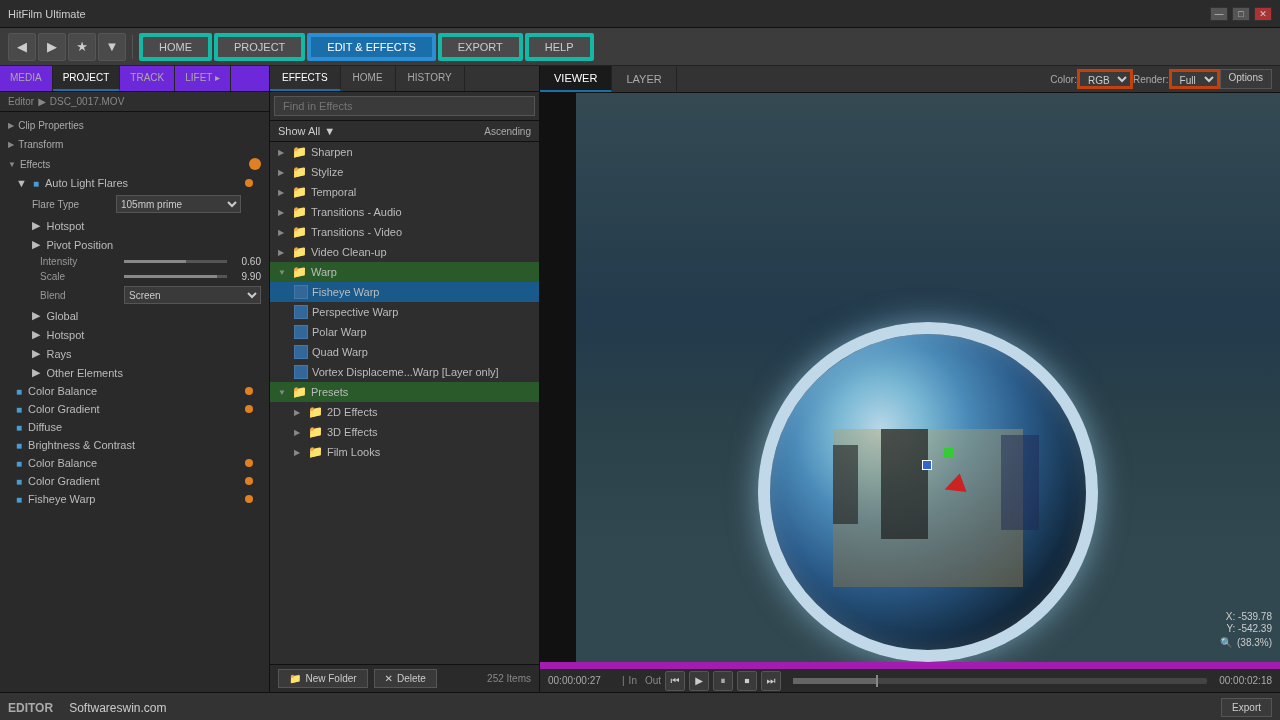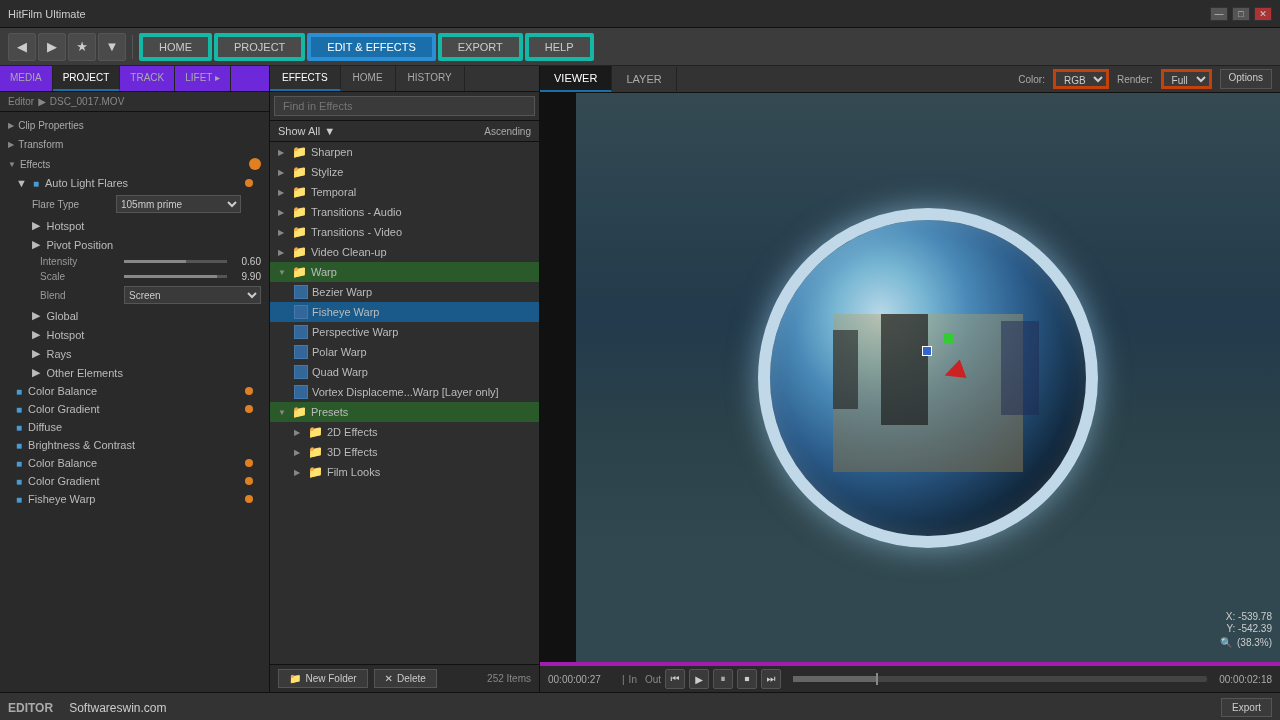--- a/index.html
+++ b/index.html
@@ -55,26 +55,26 @@
     .tree-expand { font-size: 8px; color: #888; width: 10px; }
     #effects-footer { padding: 4px 8px; background: #2a2a2a; border-top: 1px solid #111; display: flex; align-items: center; gap: 6px; }
     .eff-btn { padding: 3px 10px; background: #3a3a3a; border: 1px solid #555; color: #ccc; font-size: 10px; cursor: pointer; display: flex; align-items: center; gap: 4px; }
     .items-count { margin-left: auto; font-size: 10px; color: #888; }
 
     
     #right-panel { flex: 1; background: #1a1a1a; display: flex; flex-direction: column; }
     #viewer-tabs { display: flex; background: #333; border-bottom: 1px solid #111; align-items: center; padding-right: 8px; }
     .viewer-tab { padding: 6px 14px; font-size: 11px; cursor: pointer; color: #aaa; border-right: 1px solid #222; }
     .viewer-tab.active { background: #1a1a1a; color: #fff; border-bottom: 2px solid #1a6faa; }
-    #viewer-options { margin-left: auto; display: flex; align-items: center; gap: 8px; font-size: 10px; color: #aaa; }
+    #viewer-options { margin-left: auto; display: flex; align-items: center; font-size: 10px; color: #aaa; }
     .viewer-opt-label { color: #aaa; }
     .viewer-opt-select { background: #3a3a3a; border: 3px solid #c2410c; color: #ccc; font-size: 10px; padding: 2px 4px; height: 20px; }
     .viewer-opt-btn { padding: 2px 8px; background: #3a3a3a; border: 1px solid #555; color: #ccc; font-size: 10px; cursor: pointer; height: 20px; }
     #viewer-area { flex: 1; background: #111; display: flex; align-items: center; justify-content: center; position: relative; overflow: hidden; }
-    #viewer-controls { height: 30px; background: #2a2a2a; border-top: 4px solid #a21caf; display: flex; align-items: center; gap: 4px; padding: 0 8px; }
+    #viewer-controls { height: 30px; background: #2a2a2a; border-top: 7px solid #a21caf; display: flex; align-items: center; gap: 4px; padding: 0 8px; }
     .vc-time { font-size: 10px; color: #aaa; min-width: 70px; }
     .vc-marker { font-size: 10px; color: #888; }
     .vc-btn { width: 20px; height: 20px; background: #3a3a3a; border: 1px solid #555; color: #ccc; font-size: 10px; cursor: pointer; display: flex; align-items: center; justify-content: center; border-radius: 2px; }
     .vc-progress { flex: 1; height: 6px; background: #444; border-radius: 2px; position: relative; margin: 0 8px; }
     .vc-progress-fill { width: 20%; height: 100%; background: #666; }
     .vc-progress-head { position: absolute; top: -3px; left: 20%; width: 2px; height: 12px; background: #888; }
     .vc-time-end { font-size: 10px; color: #aaa; }
 
     
     #editor { height: 220px; background: #252525; border-top: 1px solid #111; display: flex; flex-direction: column; }
@@ -298,24 +298,20 @@
         <span class="folder-icon">📁</span>
         <span>Video Clean-up</span>
       </div>
 
       <div class="tree-item" style="background:#2a5a2a;">
         <span class="tree-expand">▼</span>
         <span class="folder-icon">📁</span>
         <span>Warp</span>
       </div>
 
-      <div class="tree-item tree-item-indent">
-        <span style="width:14px;height:14px;background:#336699;border:1px solid #4477aa;display:inline-block;flex-shrink:0;"></span>
-        <span>Bezier Warp</span>
-      </div>
       <div class="tree-item tree-item-indent selected" style="background:#1a5a8a;">
         <span style="width:14px;height:14px;background:#336699;border:1px solid #4477aa;display:inline-block;flex-shrink:0;"></span>
         <span>Fisheye Warp</span>
       </div>
       <div class="tree-item tree-item-indent">
         <span style="width:14px;height:14px;background:#336699;border:1px solid #4477aa;display:inline-block;flex-shrink:0;"></span>
         <span>Perspective Warp</span>
       </div>
       <div class="tree-item tree-item-indent">
         <span style="width:14px;height:14px;background:#336699;border:1px solid #4477aa;display:inline-block;flex-shrink:0;"></span>
@@ -375,21 +371,21 @@
         </select>
         <span class="viewer-opt-label">Render:</span>
         <select class="viewer-opt-select">
           <option>Full</option>
         </select>
         <div class="viewer-opt-btn">Options</div>
       </div>
     </div>
     <div id="viewer-area">
 
-      <div style="width:100%;height:100%;background:#111;display:flex;align-items:center;justify-content:center;position:relative;margin-left:36px;">
+      <div style="width:100%;height:100%;background:#111;display:flex;align-items:flex-end;justify-content:center;position:relative;margin-left:36px;">
 
         <div style="position:absolute;inset:0;background:linear-gradient(180deg,#87ceeb 0%,#4a9ad4 40%,#6ab4d0 60%,#7ec8e3 80%);opacity:0.3;"></div>
 
         <div style="position:relative;width:340px;height:340px;">
 
           <div style="position:absolute;inset:0;border-radius:50%;border:12px solid #c0d8e8;background:transparent;z-index:3;box-shadow:0 0 30px rgba(150,200,230,0.6),inset 0 0 20px rgba(255,255,255,0.15);"></div>
 
           <div style="position:absolute;inset:12px;border-radius:50%;overflow:hidden;background:radial-gradient(ellipse at 35% 30%,#b8d8e8 0%,#7ab8d4 15%,#4a8ab8 30%,#2a5a88 50%,#1a3a58 65%,#0a1a28 80%);z-index:2;">
 
             <div style="position:absolute;bottom:20%;left:20%;width:60%;height:50%;background:linear-gradient(180deg,rgba(180,160,100,0.4) 0%,rgba(120,110,80,0.6) 100%);"></div>

